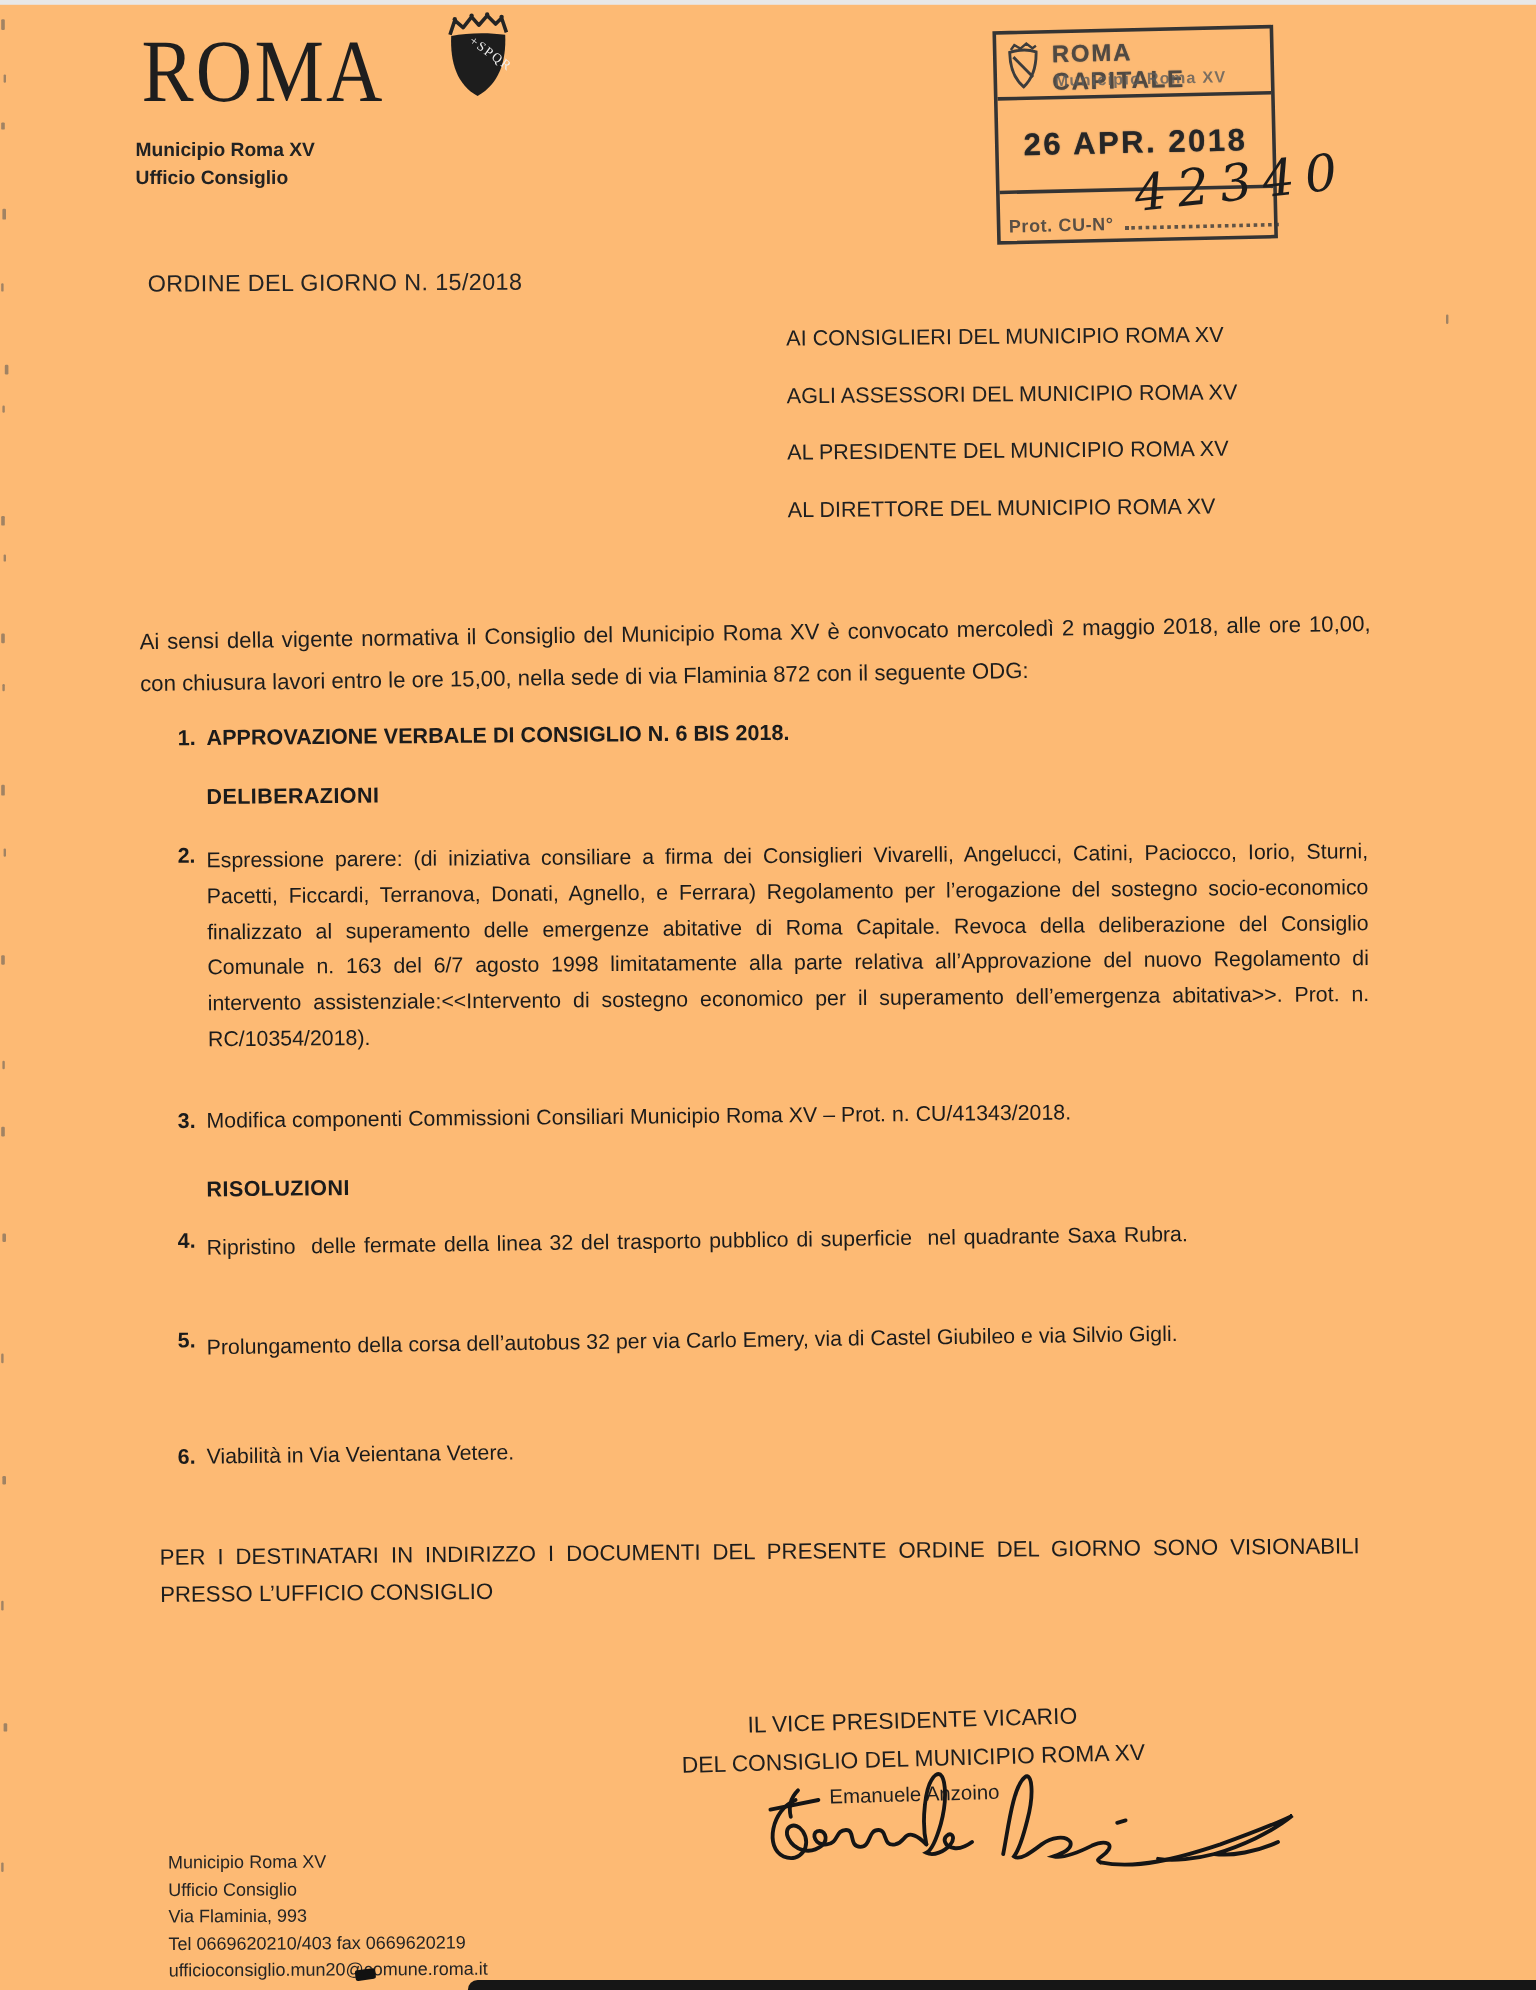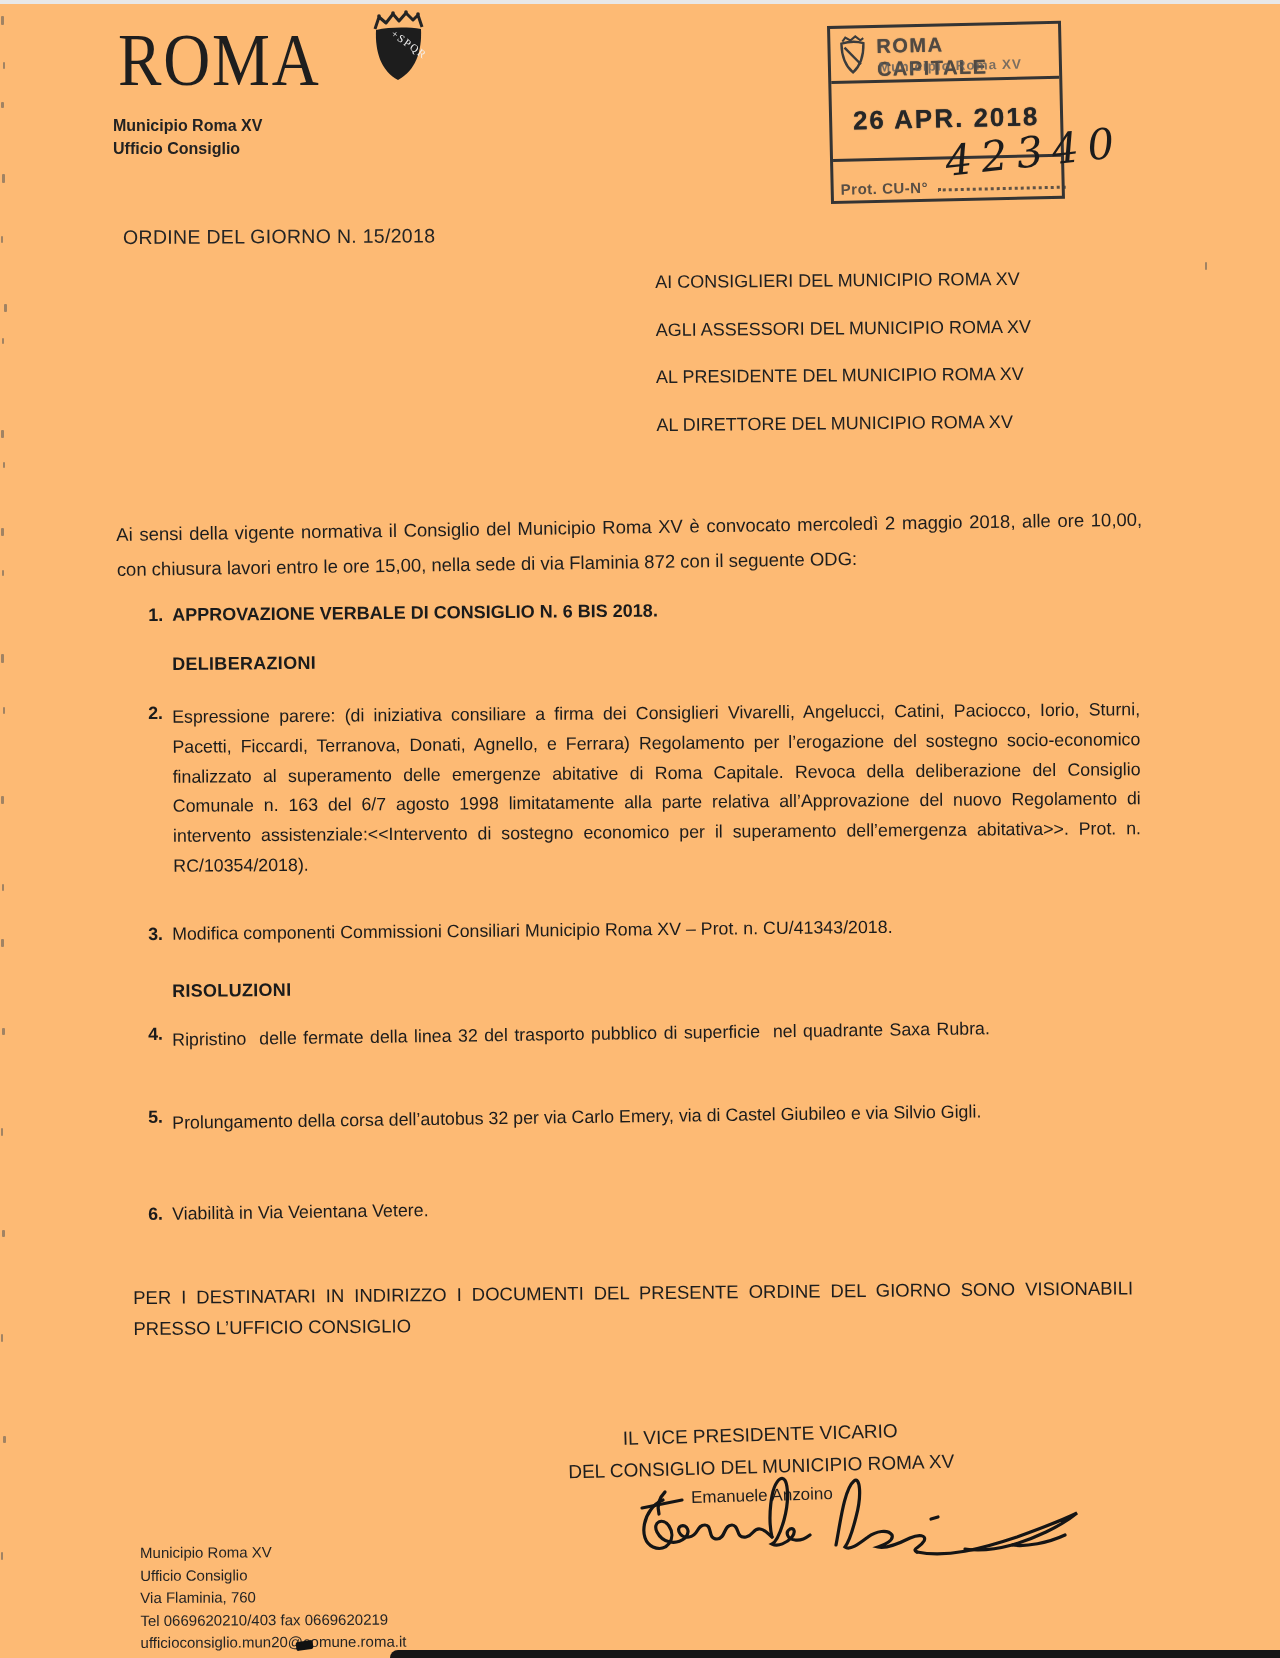--- a/index.html
+++ b/index.html
@@ -223,21 +223,21 @@
       <path d="M208,73 C212,53 216,17 226,9 C232,4 234,23 228,45 C224,61 220,71 217,75 C222,79 232,71 240,65 C248,59 260,57 264,63 C266,69 256,73 250,75 C258,77 272,71 282,66 C291,62 299,63 296,69 C292,76 283,77 289,80"></path>
       <path d="M303,47 L310,45"></path>
       <path d="M289,80 C319,86 353,77 389,65 C411,57 433,49 449,41 C432,55 405,67 384,73 C398,75 420,71 437,63"></path>
       <path d="M384,73 C369,77 350,79 337,77"></path>
     </svg>
   </div>
 
   <div class="footer">
     <div>Municipio Roma XV</div>
     <div>Ufficio Consiglio</div>
-    <div>Via Flaminia, 760</div>
+    <div>Via Flaminia, 993</div>
     <div>Tel 0669620210/403 fax 0669620219</div>
     <div>ufficioconsiglio.mun20@comune.roma.it</div>
   </div>
 
   <div class="bottom-bar"></div>
   <div class="bottom-speck"></div>
 
 <div class="artifact" style="left: 1px; top: 12px; width: 3px; height: 9px;"></div>
     <div class="artifact" style="left: 3px; top: 58px; width: 2px; height: 7px;"></div>
     <div class="artifact" style="left: 1px; top: 98px; width: 3px; height: 6px;"></div>

